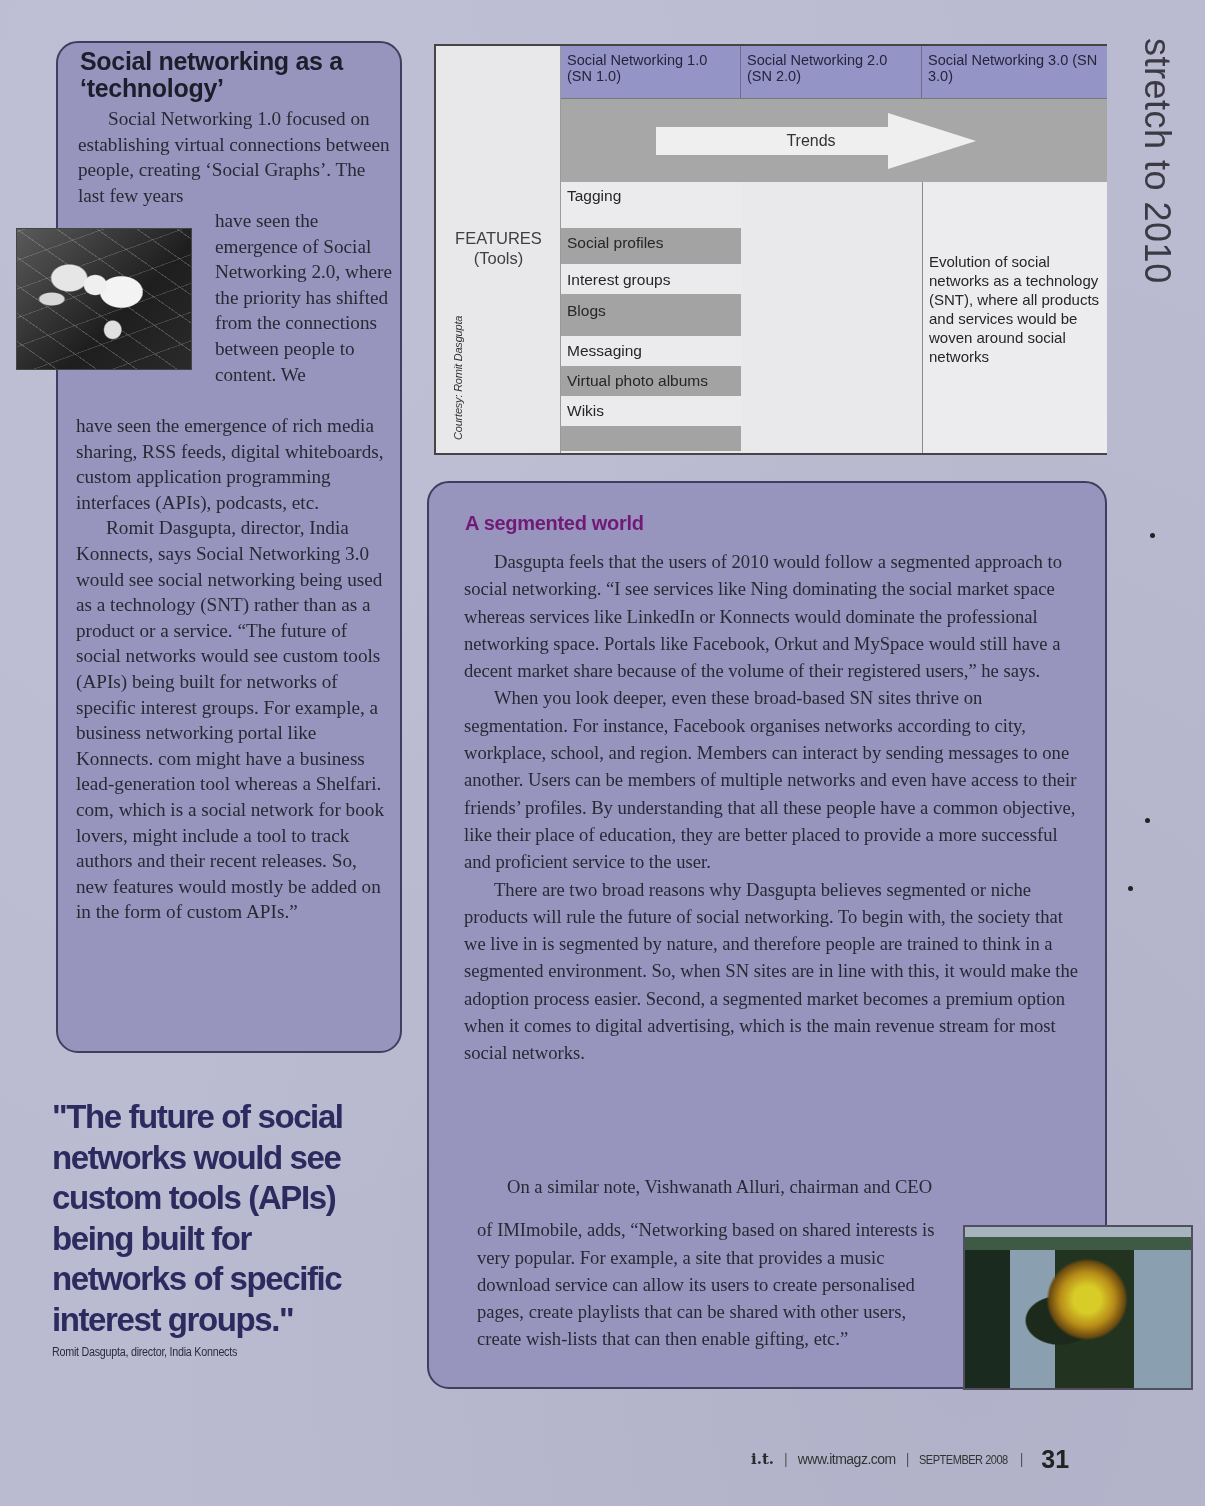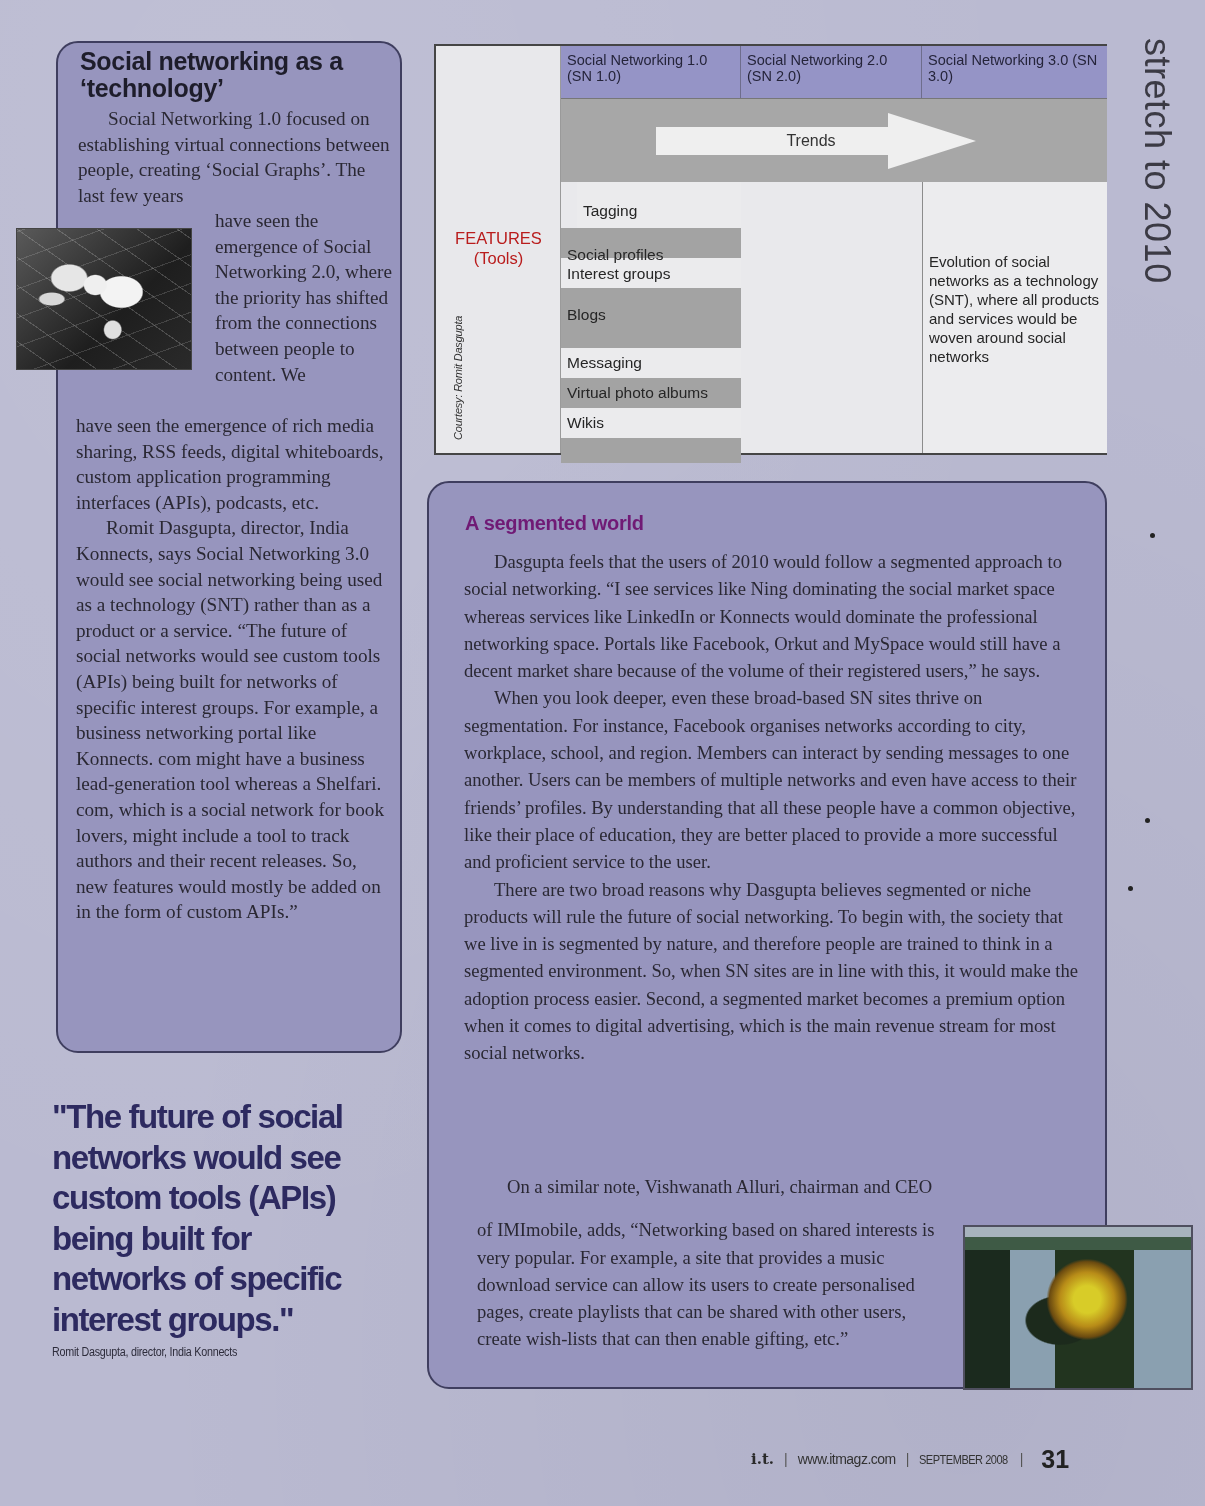--- a/index.html
+++ b/index.html
@@ -93,21 +93,21 @@
     position: absolute; left: 0; top: 0; width: 310px; height: 56px;
     display: flex; align-items: center; justify-content: center;
     font-family: "Liberation Sans", sans-serif; font-size: 16px; color: #333;
   }
   .feature-label-col {
     position: absolute; left: 0; top: 0; width: 125px; height: 407px;
     background: #e8e8eb; border-right: 1px solid #9a9a9a; box-sizing: border-box;
   }
   .features-label {
     position: absolute; left: 0; top: 182px; width: 125px; text-align: center;
-    font-family: "Liberation Sans", sans-serif; font-size: 16.5px; line-height: 20px; color: #b91c1c;
+    font-family: "Liberation Sans", sans-serif; font-size: 16.5px; line-height: 20px; color: #404040;
   }
   .courtesy {
     position: absolute; left: 16px; top: 394px;
     transform: rotate(-90deg); transform-origin: left top;
     font-family: "Liberation Sans", sans-serif; font-style: italic; font-size: 11px; color: #333;
     white-space: nowrap; letter-spacing: -0.2px;
   }
   .col { position: absolute; top: 136px; }
   .col1 { left: 125px; width: 180px; }
   .col2 { left: 305px; width: 180px; border-left: 1px solid #8c8c8c; }
@@ -212,24 +212,24 @@
   <div class="trends-band">
     <div class="trends-arrow">
       <svg width="320" height="56" viewBox="0 0 320 56">
         <polygon points="0,14 232,14 232,0 320,28 232,56 232,42 0,42" fill="#efefef"></polygon>
       </svg>
       <div class="trends-label">Trends</div>
     </div>
   </div>
 
   <div class="col col1">
-    <div class="row light" style="height:46px;padding-top:20px;margin-left:16px;">Tagging</div>
-    <div class="row dark" style="height:30px;padding-top:18px;">Social profiles</div>
+    <div class="row light" style="height:46px;padding-top:5px;">Tagging</div>
+    <div class="row dark" style="height:36px;padding-top:6px;">Social profiles</div>
     <div class="row light" style="height:30px;padding-top:7px;">Interest groups</div>
-    <div class="row dark" style="height:60px;padding-top:18px;">Blogs</div>
+    <div class="row dark" style="height:42px;padding-top:8px;">Blogs</div>
     <div class="row light" style="height:30px;padding-top:6px;">Messaging</div>
     <div class="row dark" style="height:30px;padding-top:6px;">Virtual photo albums</div>
     <div class="row light" style="height:30px;padding-top:6px;">Wikis</div>
     <div class="row dark" style="height:25px;padding-top:6px;"></div>
   </div>
 
 
   <div class="col3">Evolution of social networks as a technology (SNT), where all products and services would be woven around social networks</div>
 </div>
 

